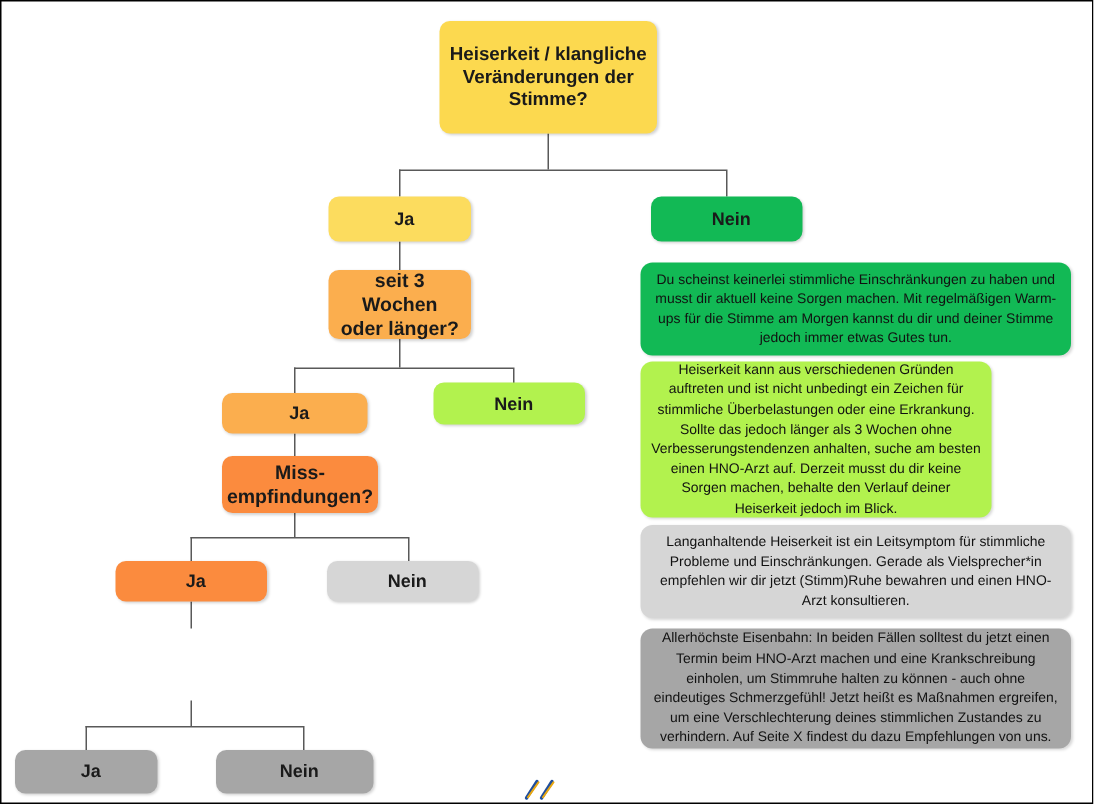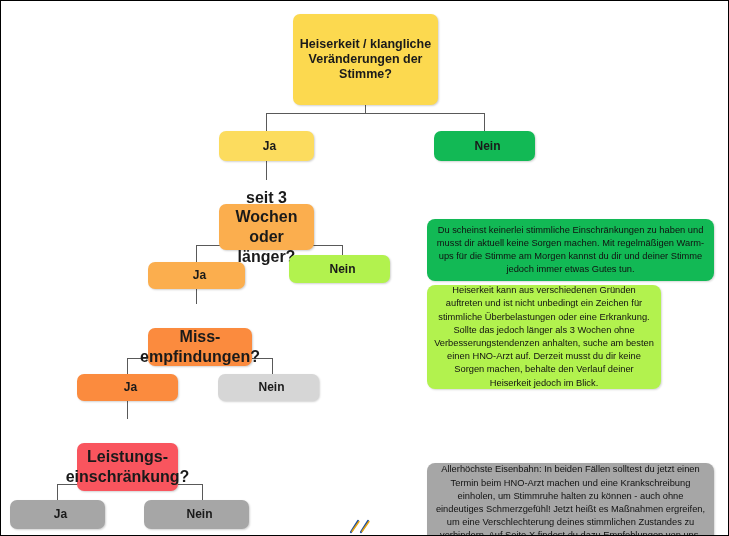--- a/index.html
+++ b/index.html
@@ -40,38 +40,37 @@
     text-align: center;
     color: #1a1a1a;
     font-weight: bold;
     line-height: 1.22;
     z-index: 3;
     box-shadow: 1px 1px 2px rgba(0,0,0,0.18);
     padding: 2px 6px;
   }
   .node-root      { font-size: 12.5px; }
   .node-label     { font-size: 12px; padding-left: 12px; }
-  .node-question  { font-size: 16px; margin-top: 24px; }
+  .node-question  { font-size: 13px; }
 
   
   .panel {
     position: absolute;
     box-sizing: border-box;
     border-radius: 8px;
     display: flex;
     align-items: center;
     justify-content: center;
     text-align: center;
     font-size: 9.3px;
     line-height: 1.42;
     color: #111111;
     z-index: 3;
     padding: 5px 7px;
     box-shadow: 1px 1px 2px rgba(0,0,0,0.16);
-    margin-top: 44px;
   }
 
   
   .mark {
     position: absolute;
     z-index: 4;
   }
 </style>
 </head>
 <body>
@@ -97,21 +96,21 @@
   <div class="conn v" style="left:126px; top:357px; height:16px;"></div>
   <div class="conn v" style="left:271px; top:357px; height:16px;"></div>
 
   <div class="conn v" style="left:126px; top:400px; height:18px;"></div>
 
   <div class="conn v" style="left:126px; top:466px; height:17px;"></div>
   <div class="conn h" style="left:56px; top:483px; width:145px;"></div>
   <div class="conn v" style="left:56px; top:483px; height:16px;"></div>
   <div class="conn v" style="left:201px; top:483px; height:16px;"></div>
 
-  <div class="node node-root" style="left:292px; top:13px; width:145px; height:91px; background:#FCD94F;">
+  <div class="node node-root" style="left:292px; top:13px; width:145px; height:75px; background:#FCD94F;">
     <span>
       <span>Heiserkeit / klangliche</span><br>
       <span>Veränderungen der</span><br>
       <span>Stimme?</span>
     </span>
   </div>
 
   <div class="node node-label" style="left:218px; top:130px; width:95px; height:30px; background:#FCDC5E;">
     <span>Ja</span>
   </div>
@@ -143,43 +142,40 @@
   </div>
 
   <div class="node node-label" style="left:76px; top:373px; width:101px; height:27px; background:#FB8B3E;">
     <span>Ja</span>
   </div>
 
   <div class="node node-label" style="left:217px; top:373px; width:101px; height:27px; background:#D6D6D6;">
     <span>Nein</span>
   </div>
 
-  <div class="node node-question" style="left:76px; top:418px; width:101px; height:48px; background:#F9555E;">
-    <span>
-      <span>Leistungs-</span><br>
-      <span>einschränkung?</span>
-    </span>
-  </div>
 
   <div class="node node-label" style="left:9px; top:499px; width:95px; height:29px; background:#A6A6A6;">
     <span>Ja</span>
   </div>
 
   <div class="node node-label" style="left:143px; top:499px; width:105px; height:29px; background:#A6A6A6;">
     <span>Nein</span>
   </div>
 
   <div class="panel" style="left:426px; top:174px; width:287px; height:62px; background:#12B955;">
     <span>Du scheinst keinerlei stimmliche Einschränkungen zu haben und musst dir aktuell keine Sorgen machen. Mit regelmäßigen Warm-ups für die Stimme am Morgen kannst du dir und deiner Stimme jedoch immer etwas Gutes tun.</span>
   </div>
 
   <div class="panel" style="left:426px; top:240px; width:234px; height:104px; background:#B2F24E;">
     <span>Heiserkeit kann aus verschiedenen Gründen auftreten und ist nicht unbedingt ein Zeichen für stimmliche Überbelastungen oder eine Erkrankung. Sollte das jedoch länger als 3 Wochen ohne Verbesserungstendenzen anhalten, suche am besten einen HNO-Arzt auf. Derzeit musst du dir keine Sorgen machen, behalte den Verlauf deiner Heiserkeit jedoch im Blick.</span>
   </div>
 
+  <div class="panel" style="left:426px; top:349px; width:287px; height:62px; background:#D6D6D6;">
+    <span>Langanhaltende Heiserkeit ist ein Leitsymptom für stimmliche Probleme und Einschränkungen. Gerade als Vielsprecher*in empfehlen wir dir jetzt (Stimm)Ruhe bewahren und einen HNO-Arzt konsultieren.</span>
+  </div>
 
   <div class="panel" style="left:426px; top:418px; width:287px; height:80px; background:#A6A6A6;">
     <span>Allerhöchste Eisenbahn: In beiden Fällen solltest du jetzt einen Termin beim HNO-Arzt machen und eine Krankschreibung einholen, um Stimmruhe halten zu können - auch ohne eindeutiges Schmerzgefühl! Jetzt heißt es Maßnahmen ergreifen, um eine Verschlechterung deines stimmlichen Zustandes zu verhindern. Auf Seite X findest du dazu Empfehlungen von uns.</span>
   </div>
 
   <svg class="mark" style="left:347px; top:517px;" width="26" height="16" viewBox="0 0 26 16">
     <path d="M3 14 L10 3" stroke="#1F4E9C" stroke-width="2.2" fill="none" stroke-linecap="round"></path>
     <path d="M4 13.5 L11 3.5" stroke="#E8A712" stroke-width="1.4" fill="none" stroke-linecap="round"></path>
     <path d="M13 14 L20 3" stroke="#1F4E9C" stroke-width="2.2" fill="none" stroke-linecap="round"></path>
     <path d="M14 13.5 L21 3.5" stroke="#E8A712" stroke-width="1.4" fill="none" stroke-linecap="round"></path>

